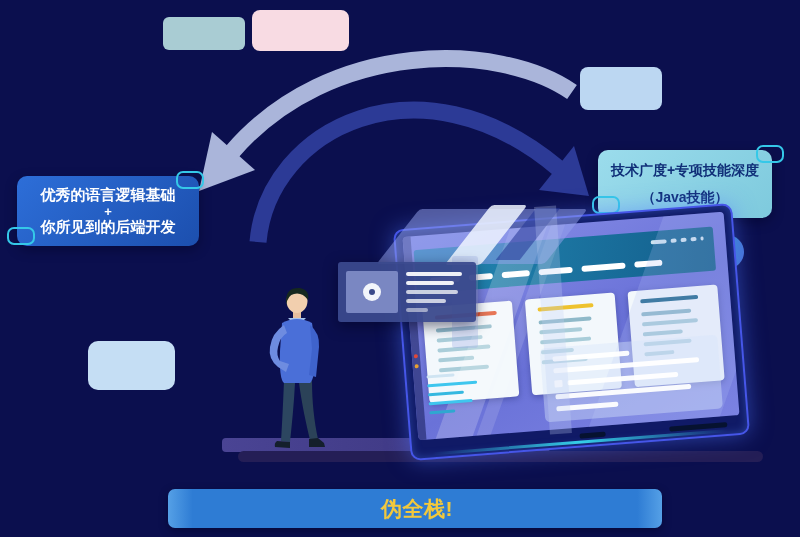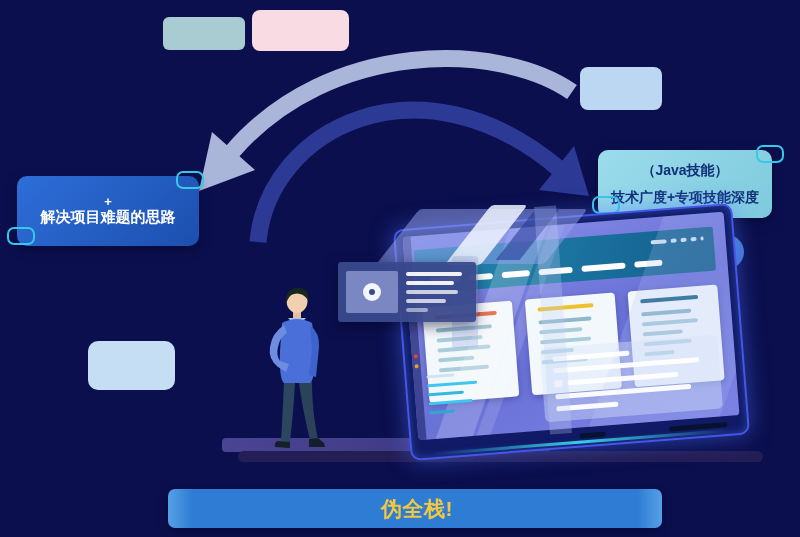--- a/index.html
+++ b/index.html
@@ -126,29 +126,30 @@
       <polygon points="589,196 539,190 574,146" fill="#2c3a96"></polygon>
     </g>
     <g>
       <path d="M 572 92 C 500 42, 330 38, 232 152" fill="none" stroke="#aab5da" stroke-width="17"></path>
       <polygon points="199,191 212,132 255,170" fill="#aab5da"></polygon>
     </g>
   </svg>
 
 
   <div class="side-card left-card">
+    <div>优秀的语言逻辑基础</div>
     <div class="plus">+</div>
-    <div>解决项目难题的思路</div>
+    <div>你所见到的后端开发</div>
   </div>
   <div class="outline-accent oa-l-tr"></div>
   <div class="outline-accent oa-l-bl"></div>
 
   <div class="side-card right-card">
+    <div>技术广度+专项技能深度</div>
     <div>（Java技能）</div>
-    <div>技术广度+专项技能深度</div>
   </div>
   <div class="outline-accent oa-r-tr"></div>
   <div class="outline-accent oa-r-bl"></div>
 
   <div class="floor"></div>
   <div class="floor-shadow"></div>
 
   <div class="monitor">
     <div class="bezel">
       <div class="vent vent1"></div>

